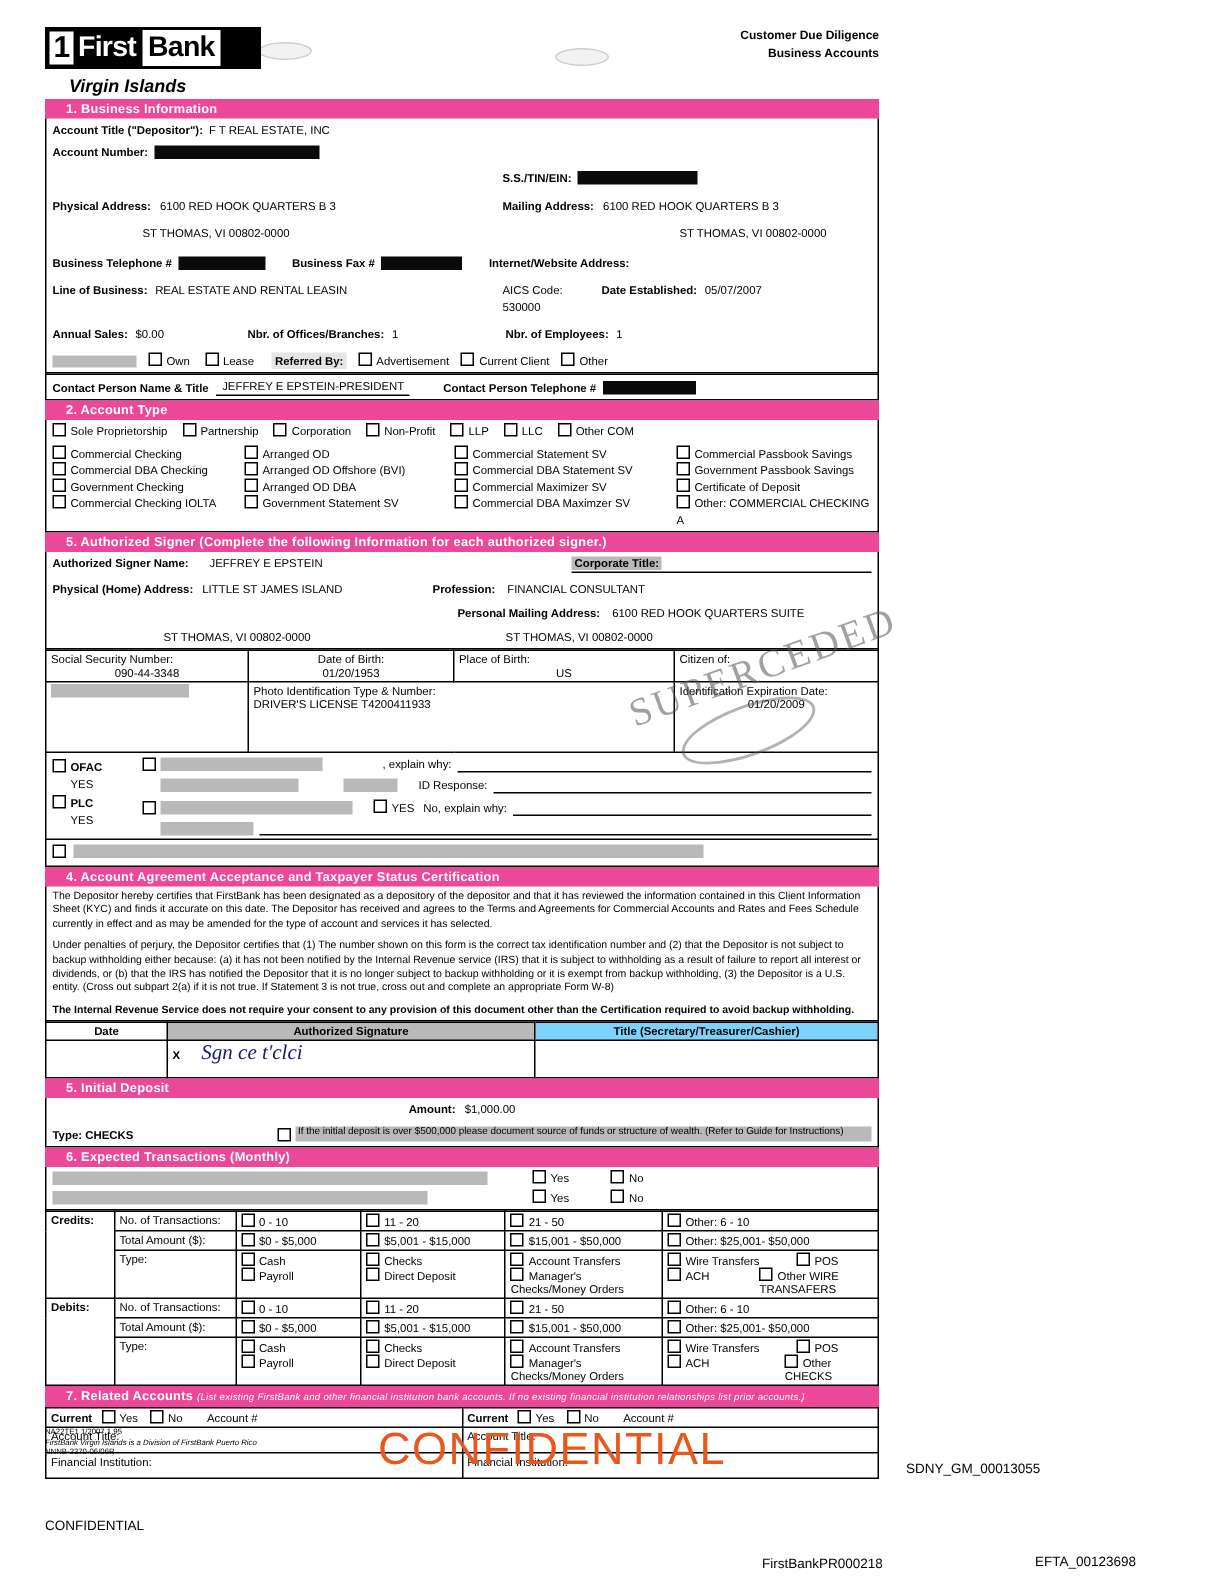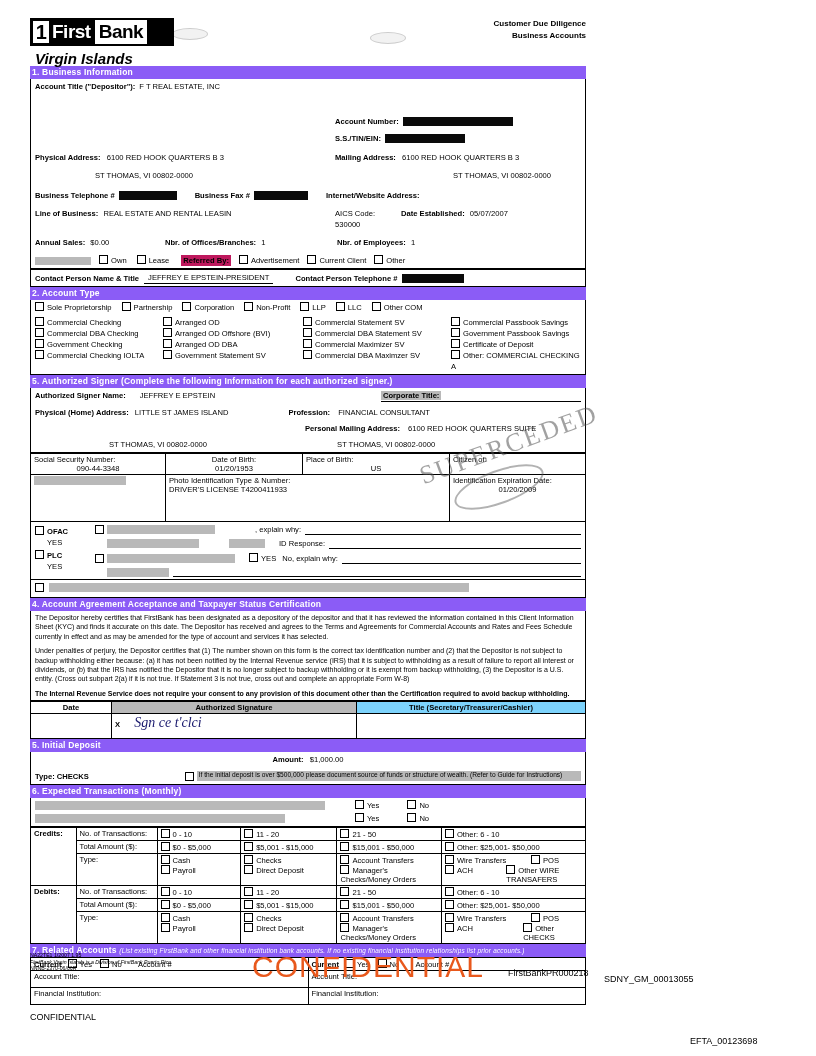--- a/index.html
+++ b/index.html
@@ -7,29 +7,29 @@
   .page{position:absolute;left:0;top:0;width:816px;height:1056px;}
   .form{position:absolute;left:30px;top:18px;width:556px;}
 
   
   .hdr{position:relative;height:48px;}
   .logo{position:absolute;left:0;top:0;width:144px;height:28px;background:#000;}
   .logo-inner{position:absolute;left:0;top:0;width:144px;height:28px;display:flex;align-items:center;font-weight:bold;font-size:19px;color:#fff;letter-spacing:-.5px;}
   .logo-1{background:#fff;color:#000;width:16px;height:22px;margin-left:3px;display:flex;align-items:center;justify-content:center;font-size:20px;}
   .logo-first{margin-left:3px;color:#fff;}
   .logo-bank{background:#fff;color:#000;padding:1px 4px;margin-left:4px;}
-  .vi{position:absolute;left:5px;top:32px;font-style:italic;font-weight:bold;font-size:15px;}
+  .vi{position:absolute;left:16px;top:32px;font-style:italic;font-weight:bold;font-size:12px;}
   .cdd{position:absolute;right:0;top:0;text-align:right;font-size:8px;font-weight:bold;line-height:12px;margin-left:16px;}
 
   .punch{position:absolute;border:1px solid #ccc;border-radius:50%;}
   .p1{left:172px;top:28px;width:34px;height:10px;background:#f2f2f2;}
   .p2{left:370px;top:32px;width:34px;height:10px;background:#f2f2f2;}
 
   
-  .secbar{background:#8b5cf6;color:#fff;font-size:8.5px;font-weight:bold;padding:1px 2px;line-height:11px;letter-spacing:.2px;}
+  .secbar{background:#ec4899;color:#fff;font-size:8.5px;font-weight:bold;padding:1px 14px;line-height:11px;letter-spacing:.2px;}
   .box{border:1px solid #000;border-top:none;}
   .pad{padding:2px 4px;}
   .t{font-size:7.6px;line-height:11px;}
   .b{font-weight:bold;}
   .u{border-bottom:1px solid #000;}
   .redact{background:#0a0a0a;display:inline-block;height:9px;vertical-align:-1px;}
   .grayfield{background:#b9b9b9;display:inline-block;height:9px;vertical-align:-1px;}
   .cb{display:inline-block;width:7px;height:7px;border:1px solid #000;margin-right:3px;vertical-align:-1px;}
   .line{border-bottom:1px solid #000;display:inline-block;}
 
@@ -37,21 +37,21 @@
   table.g td{border:1px solid #000;font-size:7.6px;padding:1px 3px;vertical-align:top;}
   .ital{font-style:italic;}
 
   
   .wm{position:absolute;left:415px;top:430px;font-size:26px;color:#555;opacity:.55;transform:rotate(-20deg);font-family:"Liberation Serif",serif;letter-spacing:2px;}
   .wm2{position:absolute;left:452px;top:470px;width:90px;height:30px;border:2px solid #555;border-radius:50%;opacity:.45;transform:rotate(-20deg);}
 
   .conf-big{position:absolute;left:252px;top:950px;font-size:30px;color:#e8581c;font-family:"Liberation Sans",sans-serif;letter-spacing:1px;}
   .bates1{position:absolute;left:604px;top:974px;font-size:9px;}
   .conf-bl{position:absolute;left:30px;top:1012px;font-size:9px;}
-  .bates2{position:absolute;left:508px;top:968px;font-size:9px;}
+  .bates2{position:absolute;left:508px;top:1037px;font-size:9px;}
   .bates3{position:absolute;left:690px;top:1036px;font-size:9px;}
   .footnote{position:absolute;left:30px;top:952px;font-size:5.2px;line-height:6.5px;}
 
   .sig{font-family:"Liberation Serif",serif;font-size:14px;font-style:italic;color:#1a1a6e;}
 </style>
 </head>
 <body>
 
 <div class="page">
 
@@ -74,21 +74,21 @@
         <div>Business Accounts</div>
       </div>
     </div>
 
     <div class="secbar">1.   Business Information</div>
     <div class="box pad t">
       <div style="display:flex;">
         <span class="b">Account Title ("Depositor"):</span>
         <span style="margin-left:4px;">F T REAL ESTATE, INC</span>
       </div>
-      <div style="display:flex;margin-top:24px;">
+      <div style="display:flex;margin-top:4px;flex-direction:column;">
         <div style="width:300px;"></div>
         <div style="flex:1;display:flex;align-items:center;">
           <span class="b">Account Number:</span>
           <span class="redact" style="width:110px;margin-left:4px;"></span>
         </div>
       </div>
       <div style="display:flex;margin-top:6px;">
         <div style="width:300px;"></div>
         <div style="flex:1;display:flex;align-items:center;">
           <span class="b">S.S./TIN/EIN:</span>
@@ -138,21 +138,21 @@
         </div>
         <div style="flex:1;">
           <span class="b">Nbr. of Employees:</span>
           <span style="margin-left:3px;">1</span>
         </div>
       </div>
       <div style="display:flex;margin-top:7px;align-items:center;">
         <span class="grayfield b" style="width:56px;height:8px;"></span>
         <span style="margin-left:8px;"><span class="cb"></span><span>Own</span></span>
         <span style="margin-left:10px;"><span class="cb"></span><span>Lease</span></span>
-        <span class="b" style="margin-left:12px;background:#be185d;padding:0 2px;">Referred By:</span>
+        <span class="b" style="margin-left:12px;background:#e5e5e5;padding:0 2px;">Referred By:</span>
         <span style="margin-left:8px;"><span class="cb"></span><span>Advertisement</span></span>
         <span style="margin-left:8px;"><span class="cb"></span><span>Current Client</span></span>
         <span style="margin-left:8px;"><span class="cb"></span><span>Other</span></span>
       </div>
     </div>
     <div class="box t" style="border-top:1px solid #000;display:flex;align-items:center;padding:2px 4px;">
       <span class="b">Contact Person Name &amp; Title</span>
       <span class="u" style="margin-left:5px;padding:0 4px;">JEFFREY E EPSTEIN-PRESIDENT</span>
       <span class="b" style="margin-left:22px;">Contact Person Telephone #</span>
       <span class="redact" style="width:62px;margin-left:5px;"></span>

